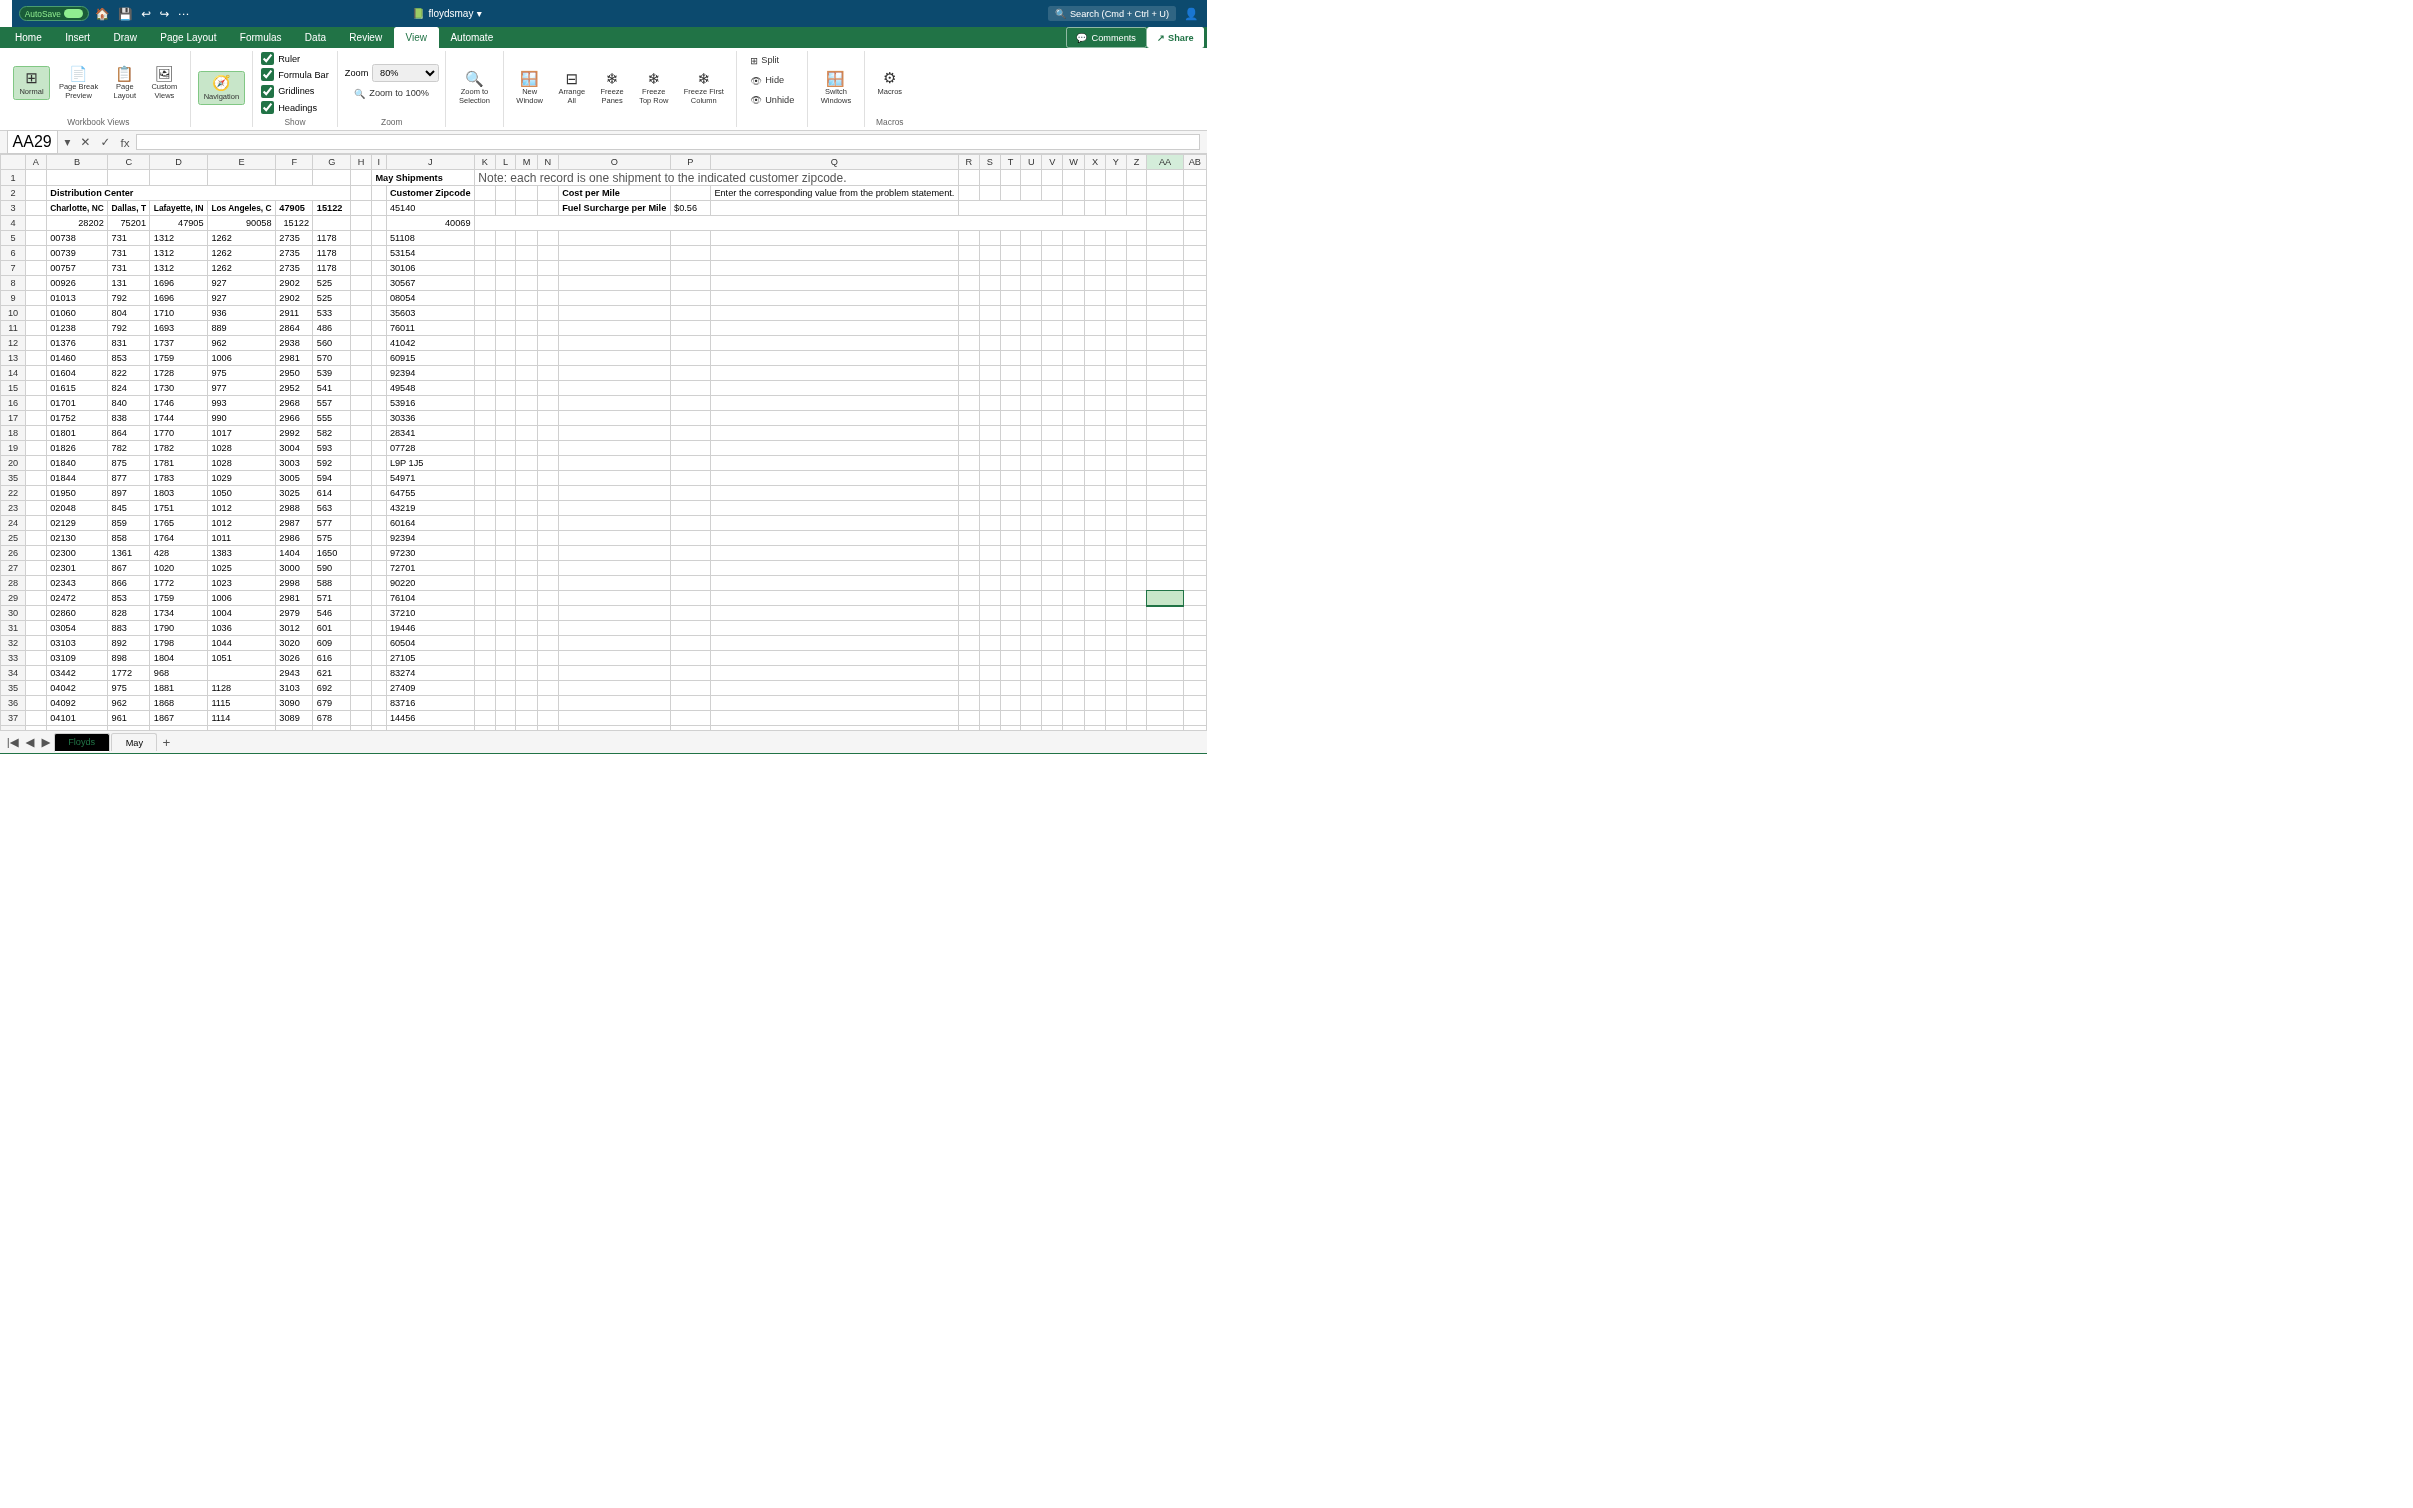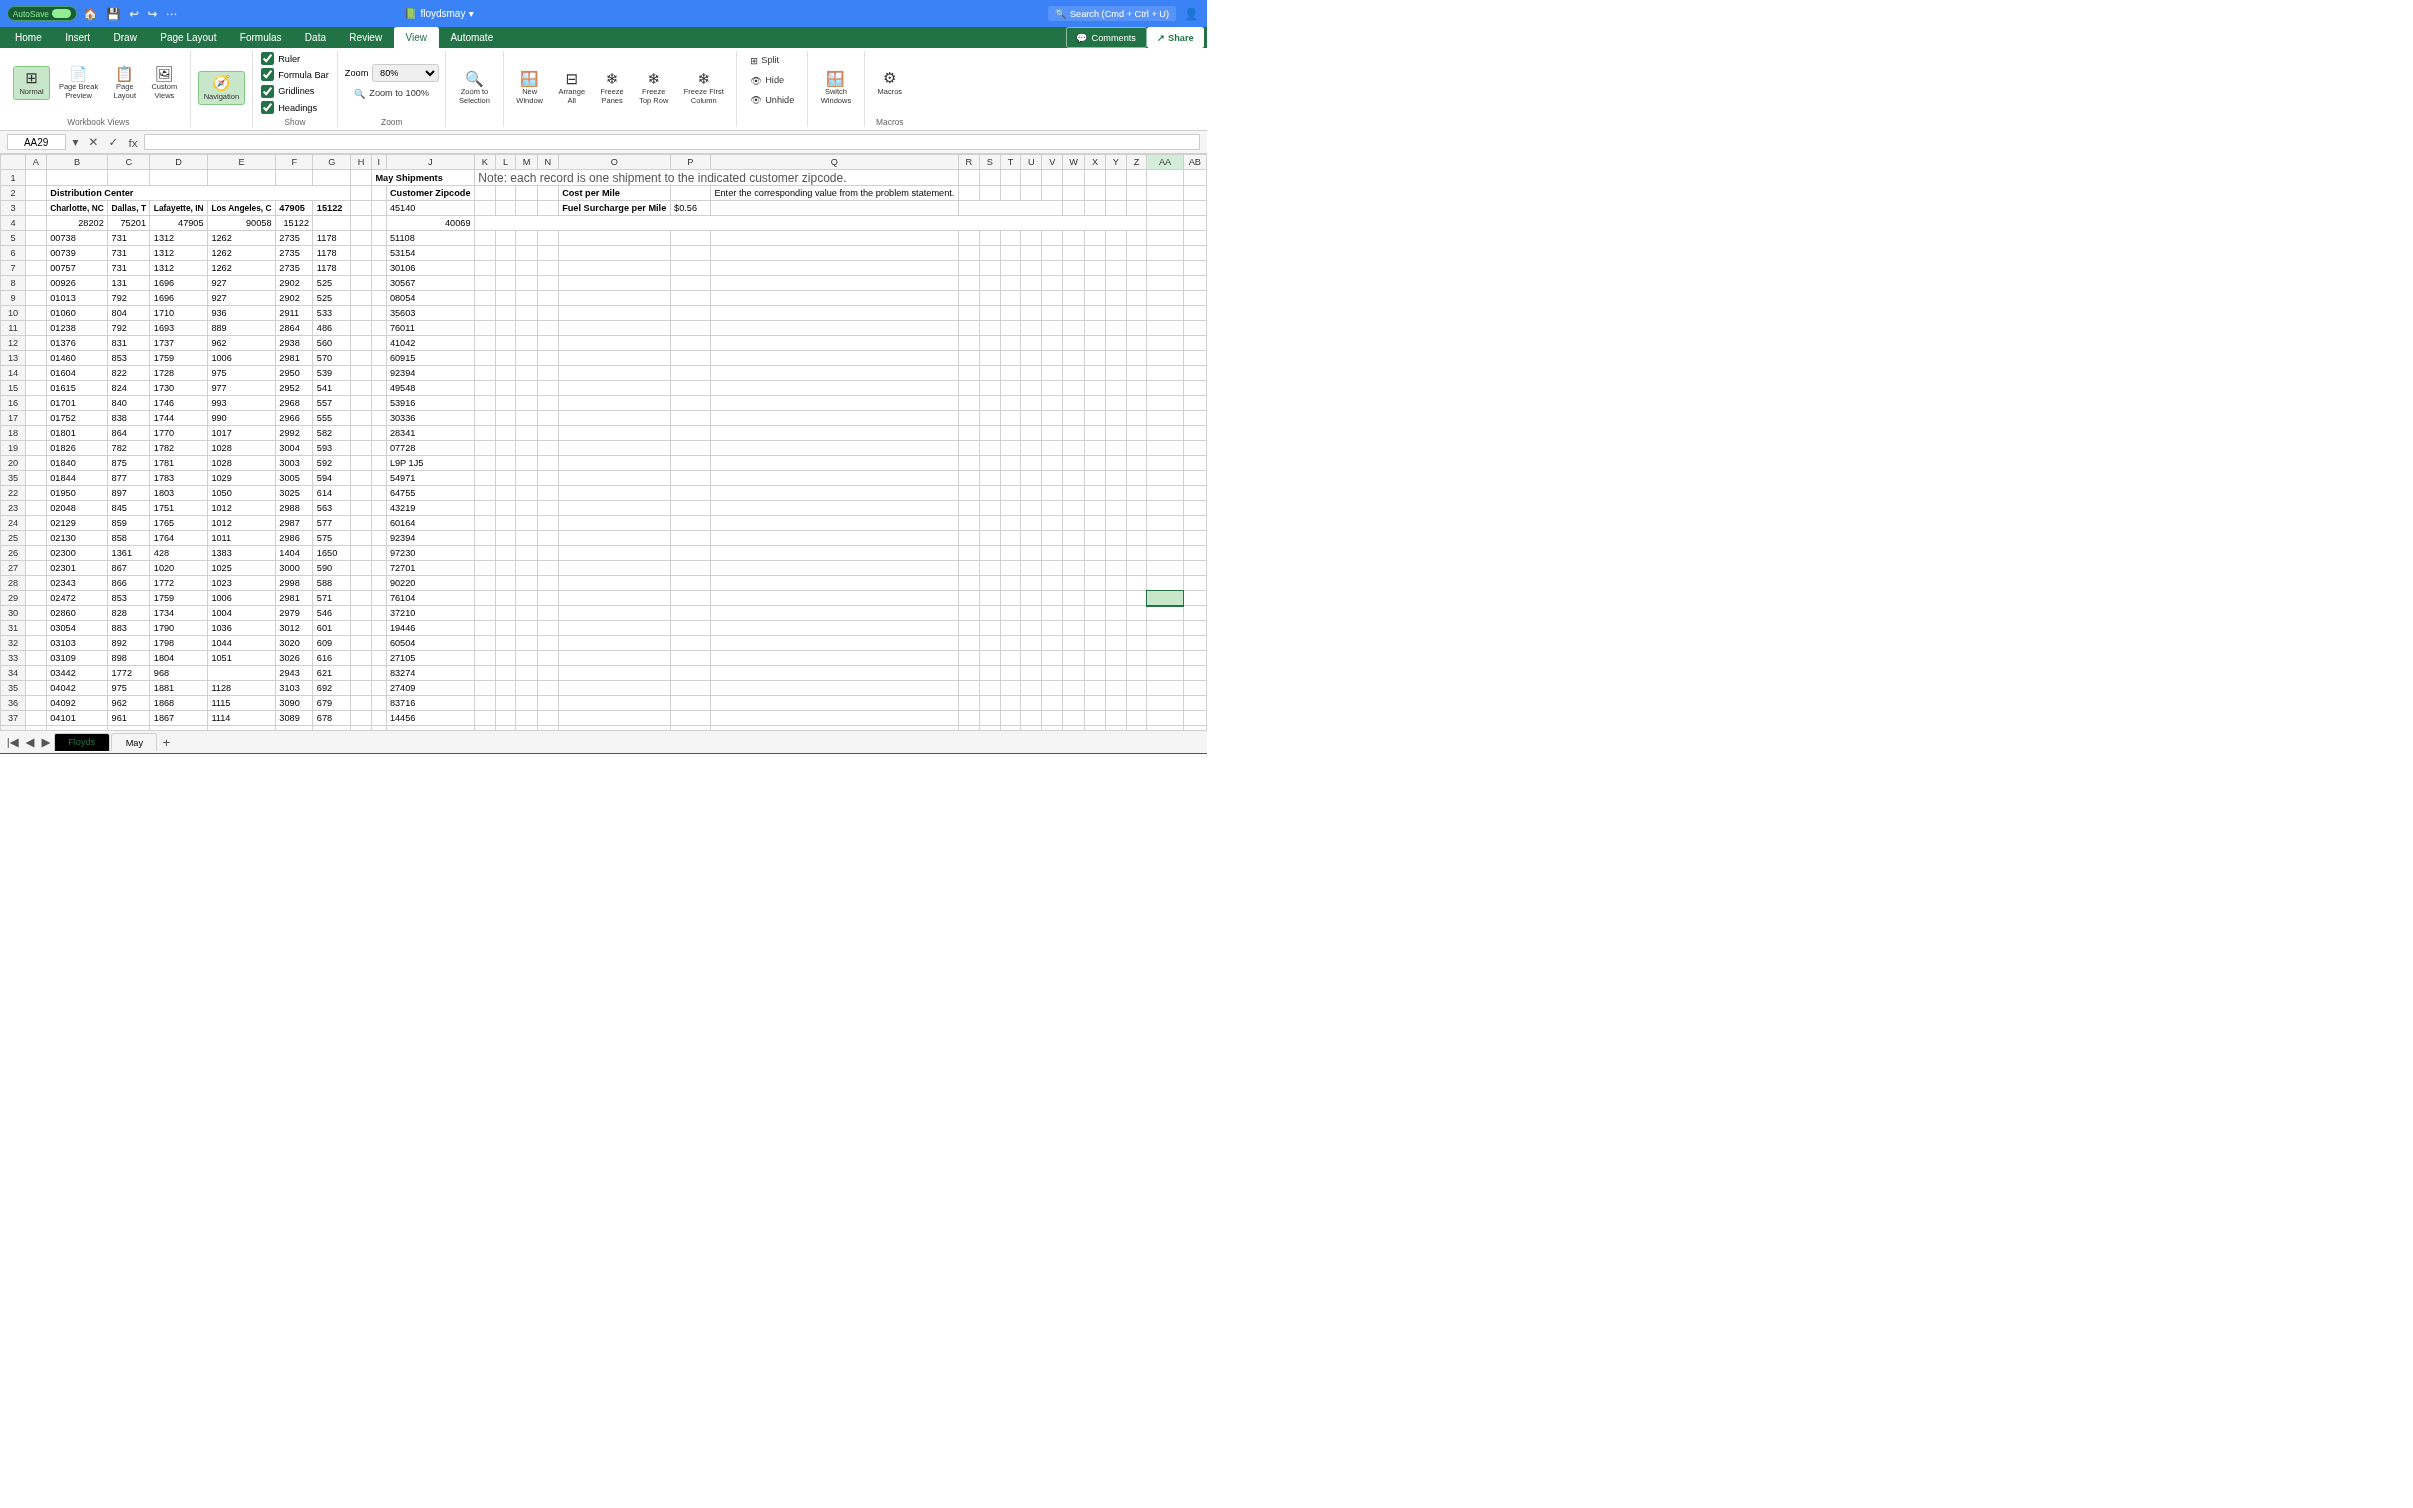--- a/index.html
+++ b/index.html
@@ -1,25 +1,26 @@
 <!DOCTYPE html>
 <html style="font-size:13.4px"><head>
   <meta charset="utf-8">
   <style>
     * { margin: 0; padding: 0; box-sizing: border-box; }
     body { font-family: 'Segoe UI', Arial, sans-serif; font-size: 10px; background: #fff; overflow: hidden; width: 1207px; height: 754px; }
 
     
     #title-bar {
       height: 27px;
-      background: #3b82f6;
+      background: #0c4a6e;
       display: flex;
       align-items: center;
       padding: 0 6.7px;
       color: white;
+      margin-left: 12px;
     }
     #title-bar .left { display: flex; align-items: center; gap: 5px; flex: 1; }
     #title-bar .center { flex: 1; text-align: center; font-size: 10px; }
     #title-bar .right { flex: 1; display: flex; justify-content: flex-end; align-items: center; gap: 6.7px; }
     .autosave-toggle { background: #1a5c38; border: 0.8px solid #4a9e6e; border-radius: 8.4px; padding: 1.7px 5px; font-size: 8.4px; color: #90ee90; cursor: pointer; display: flex; align-items: center; gap: 3.4px; }
     .autosave-toggle .toggle-on { background: #90ee90; border-radius: 6.7px; width: 18.4px; height: 8.4px; display: inline-block; }
     .title-filename { font-size: 10px; color: white; display: flex; align-items: center; gap: 3.4px; }
 
     
     #ribbon {
@@ -115,24 +116,24 @@
     #header-bar {
       display: flex;
       align-items: center;
       padding: 1.7px 6.7px;
       border-bottom: 0.8px solid #d0d0d0;
       gap: 3.4px;
       height: 23.5px;
       background: #f5f5f5;
     }
     #name-box {
-      width: 59px;
+      width: 51px;
       border: 0.8px solid #ccc;
       padding: 1.7px 3.4px;
-      font-size: 10px;
+      font-size: 16px;
       text-align: center;
     }
     #formula-bar {
       flex: 1;
       border: 0.8px solid #ccc;
       padding: 1.7px 5px;
       font-size: 10px;
       background: white;
     }
     .formula-bar-btn {

